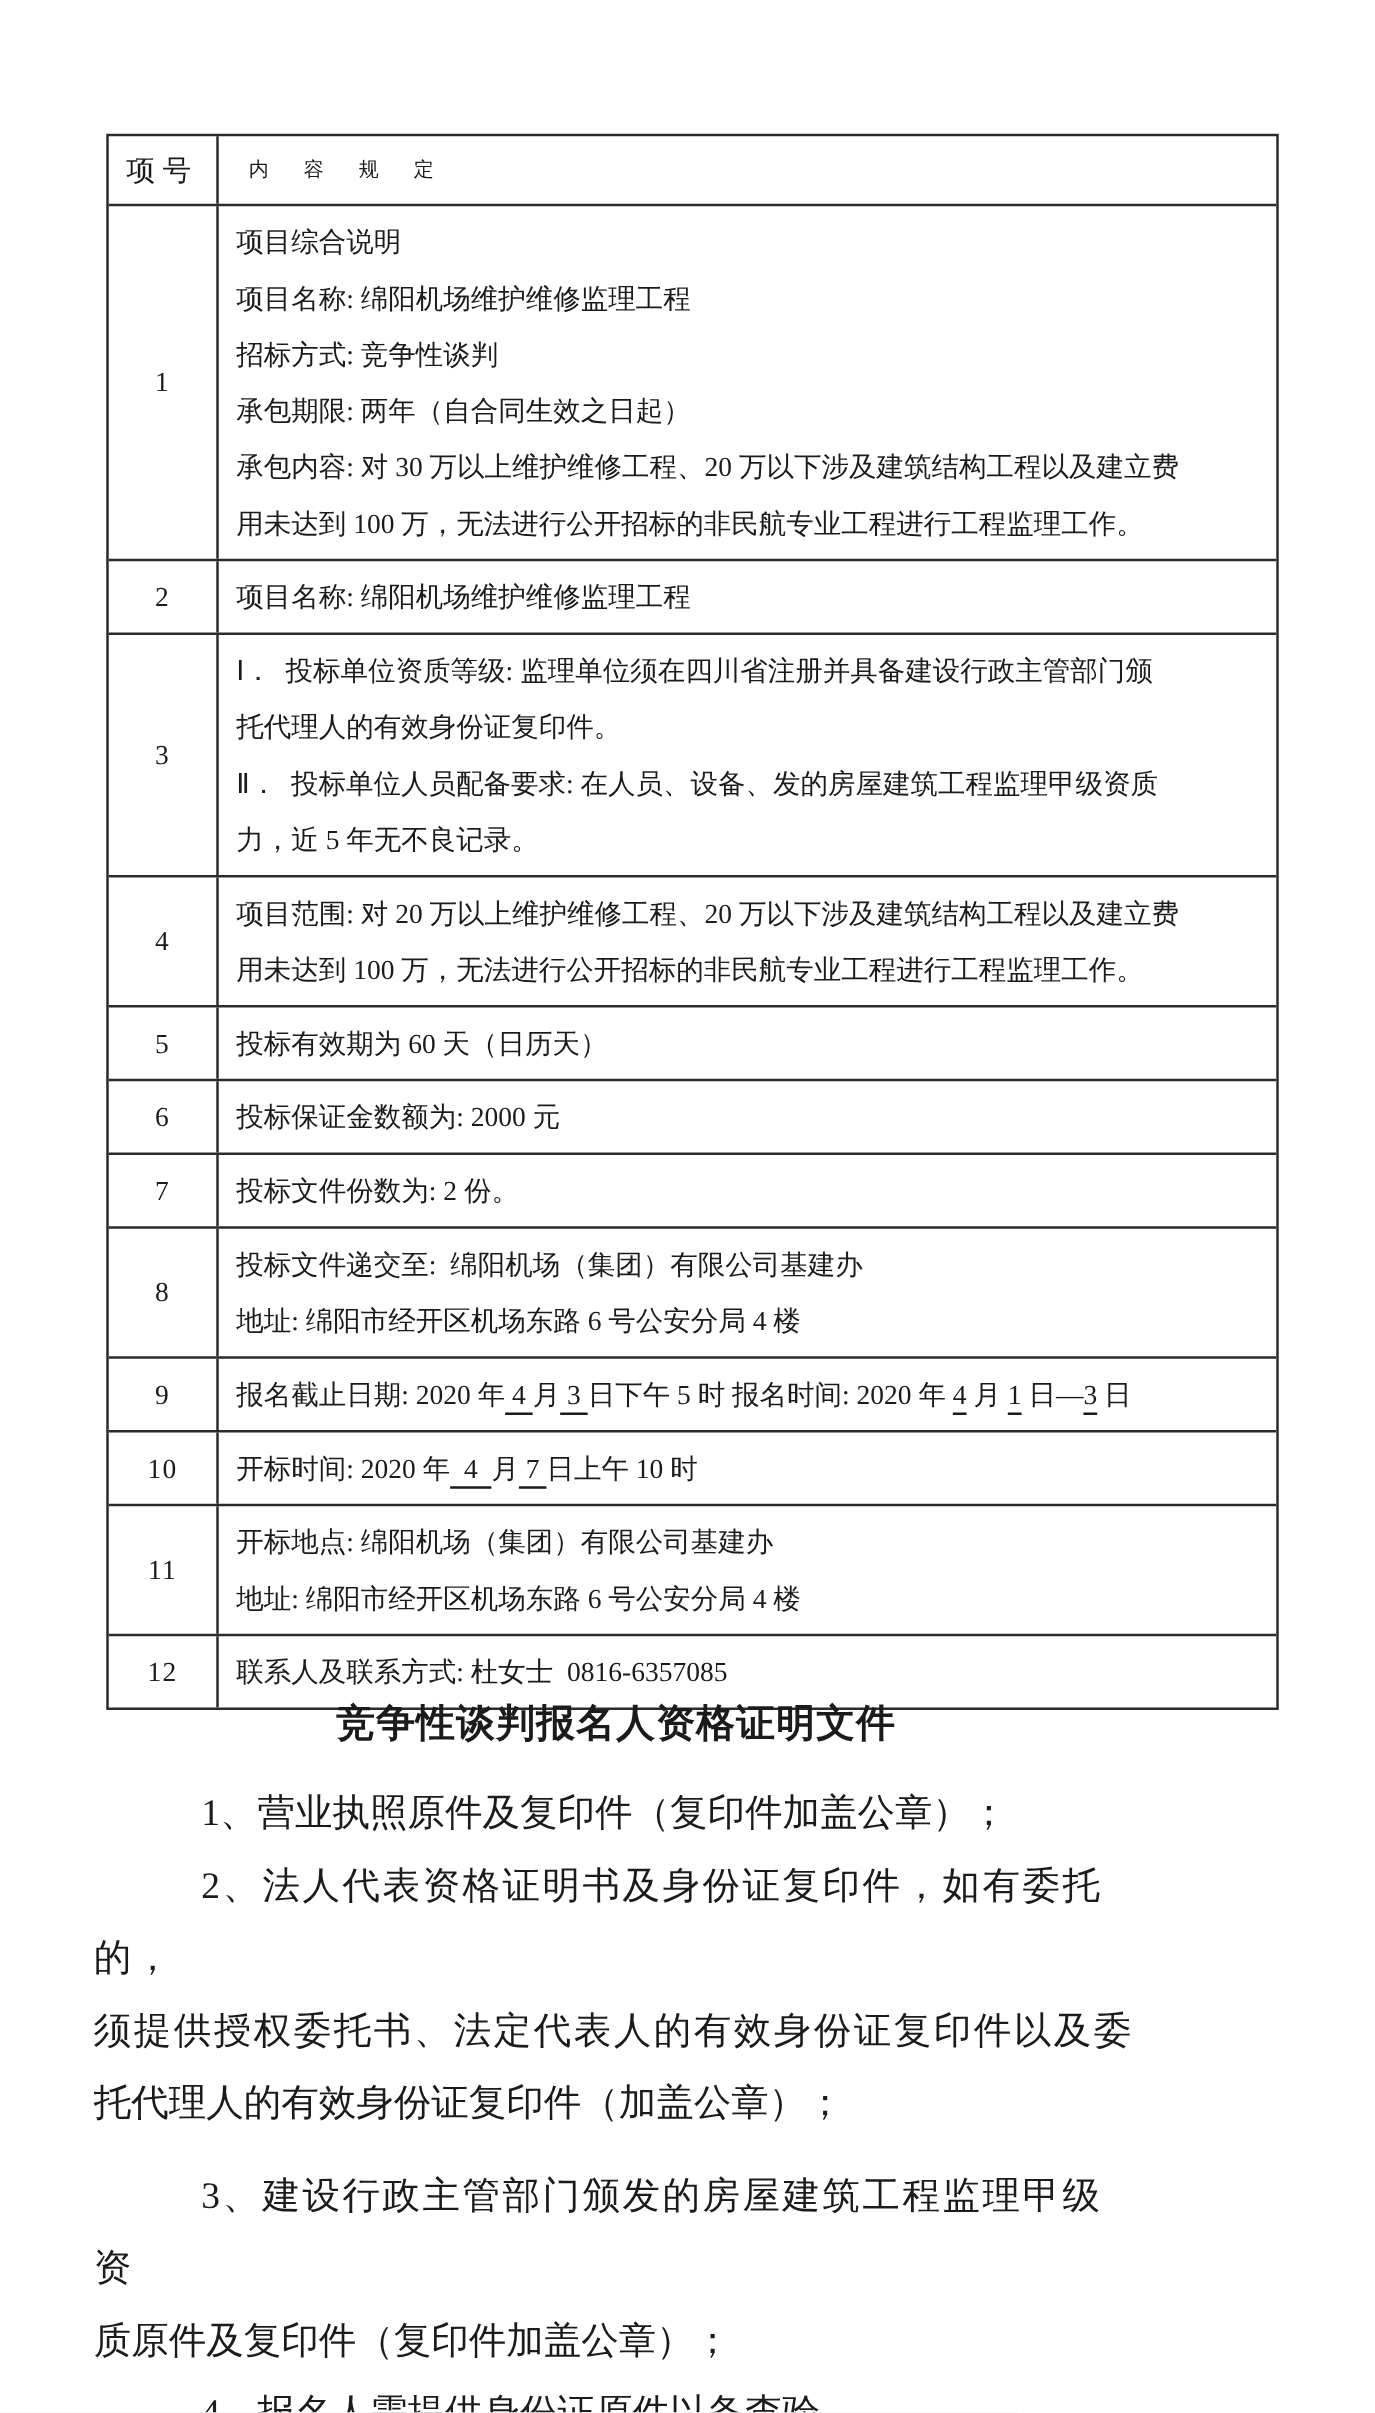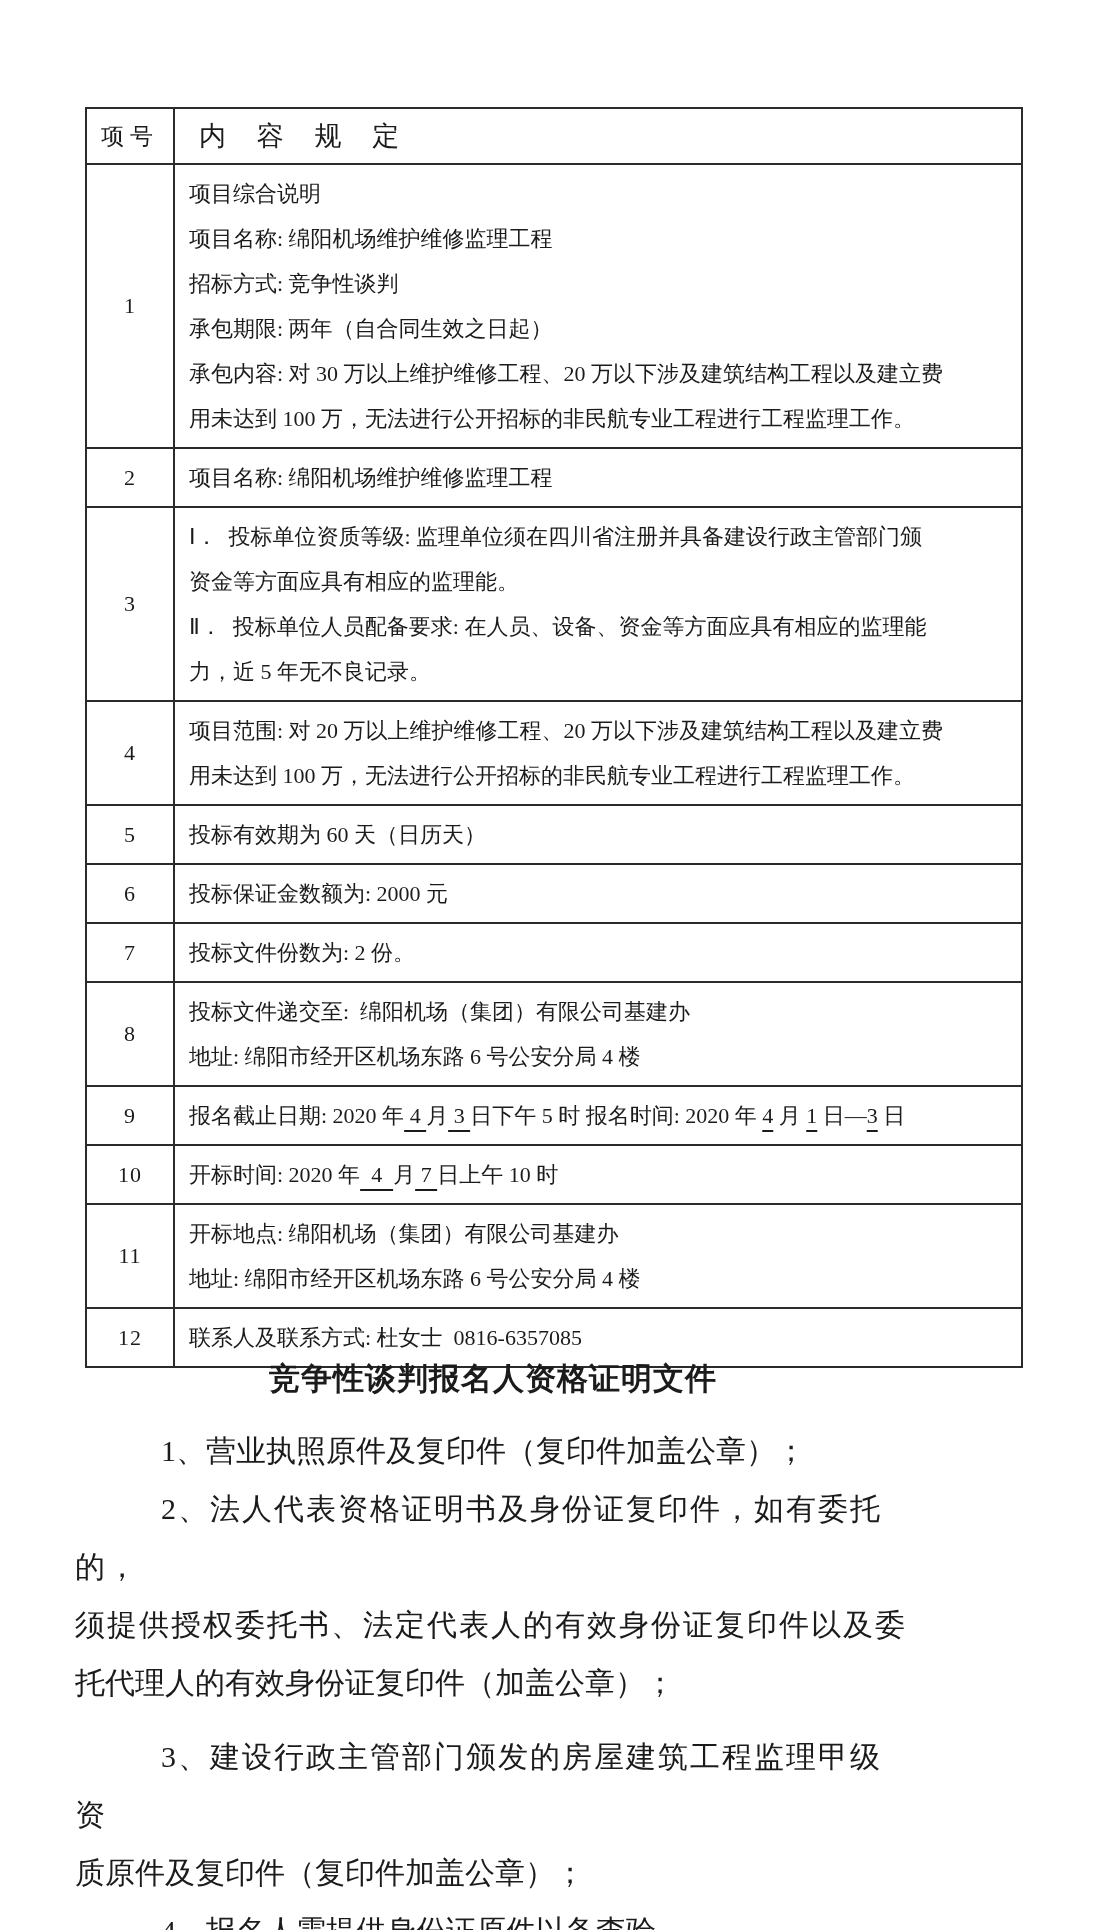--- a/index.html
+++ b/index.html
@@ -33,21 +33,21 @@
     letter-spacing:1px;
   }
   .td.content{
     flex:1;
     padding:6px 10px 6px 14px;
   }
   .tr.head{height:54px;}
   .tr.head .td.num{letter-spacing:6px;font-size:23px;}
   .tr.head .td.content{
     display:flex;align-items:center;
-    letter-spacing:12px;font-size:27px;
+    letter-spacing:12px;font-size:16px;
     padding-left:24px;
   }
   .line{
     line-height:45px;
     white-space:pre-wrap;
   }
   .u{
     text-decoration:underline;
     text-decoration-thickness:2px;
     text-underline-offset:7px;
@@ -100,22 +100,22 @@
       <div class="tr">
         <div class="td num">2</div>
         <div class="td content">
           <div class="line">项目名称: 绵阳机场维护维修监理工程</div>
         </div>
       </div>
       <div class="tr">
         <div class="td num">3</div>
         <div class="td content">
           <div class="line">Ⅰ．  投标单位资质等级: 监理单位须在四川省注册并具备建设行政主管部门颁</div>
-          <div class="line">资金等方面应具有相应的监理能。</div>
-          <div class="line">Ⅱ．  投标单位人员配备要求: 在人员、设备、资金等方面应具有相应的监理能</div>
+          <div class="line">托代理人的有效身份证复印件。</div>
+          <div class="line">Ⅱ．  投标单位人员配备要求: 在人员、设备、发的房屋建筑工程监理甲级资质</div>
           <div class="line">力，近 5 年无不良记录。</div>
         </div>
       </div>
       <div class="tr">
         <div class="td num">4</div>
         <div class="td content">
           <div class="line">项目范围: 对 20 万以上维护维修工程、20 万以下涉及建筑结构工程以及建立费</div>
           <div class="line">用未达到 100 万，无法进行公开招标的非民航专业工程进行工程监理工作。</div>
         </div>
       </div>

